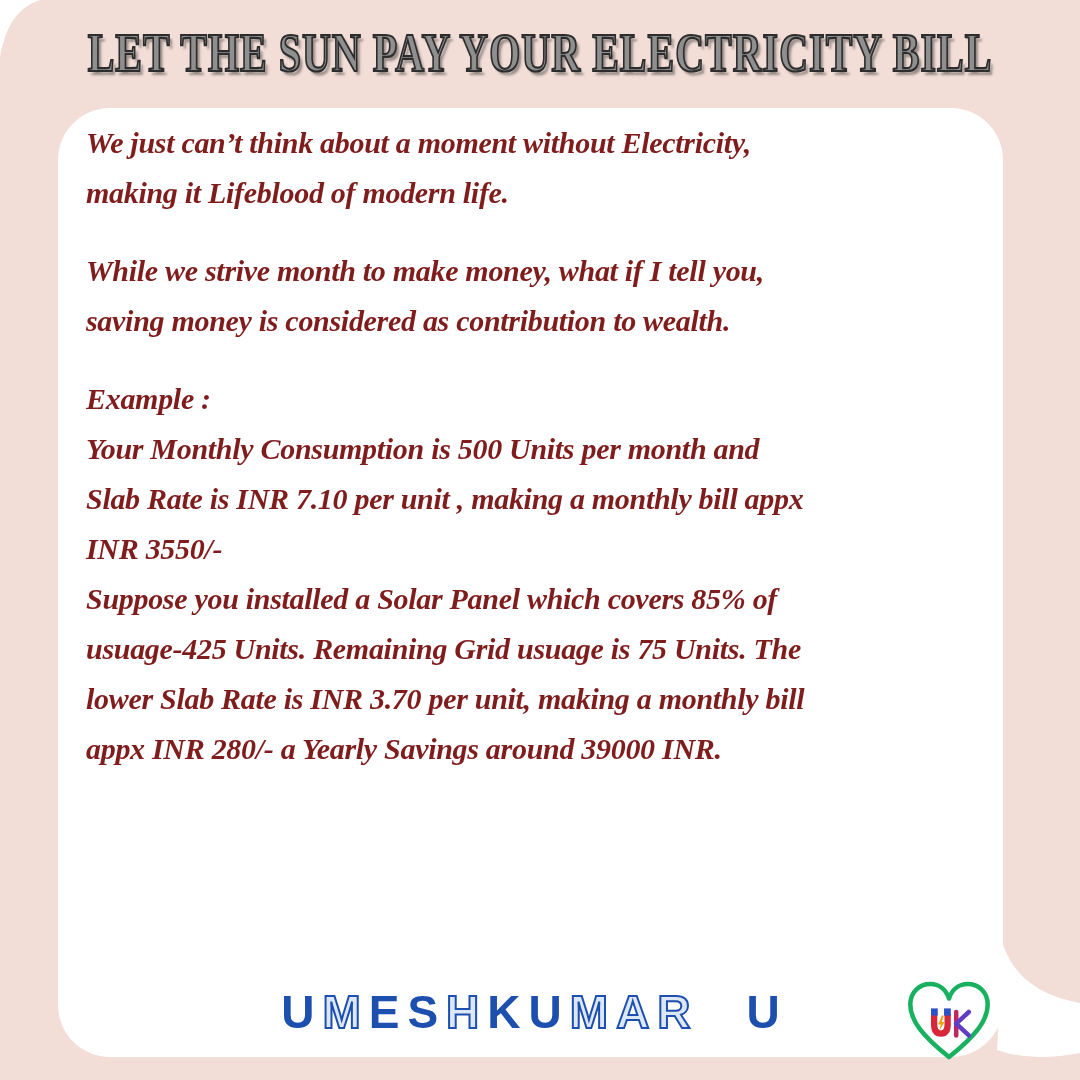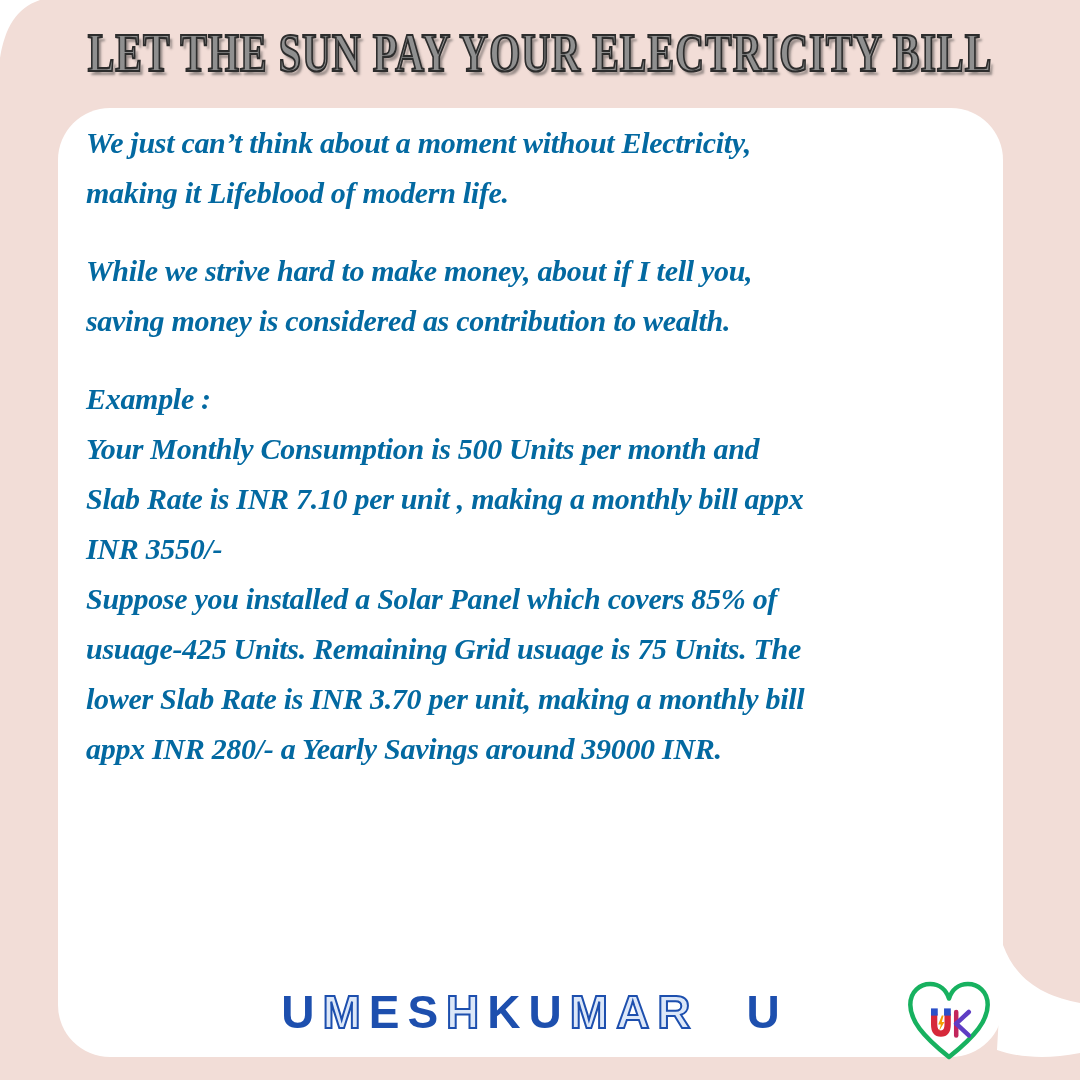--- a/index.html
+++ b/index.html
@@ -23,21 +23,21 @@
   .corner-deco{position:absolute;left:0;top:0;width:60px;height:60px;}
   .bubble-tail{position:absolute;left:975px;top:935px;width:105px;height:145px;}
   
   .card{
     position:absolute;left:58px;top:108px;width:945px;height:949px;
     background:#ffffff;border-radius:52px;
   }
   .body-text{
     position:absolute;left:86px;top:118px;width:900px;
     font-family:"Liberation Serif",serif;font-style:italic;font-weight:700;
-    font-size:30px;line-height:50px;color:#0369a1;letter-spacing:-0.3px;
+    font-size:30px;line-height:50px;color:#7f1d1d;letter-spacing:-0.3px;
   }
   .body-text p{margin:0 0 28px 0;white-space:pre-line;}
   .body-text p:last-child{margin-bottom:0;}
   
   .wordmark-row{
     position:absolute;left:58px;top:986px;width:945px;height:52px;
     display:flex;justify-content:center;align-items:center;
   }
   .wordmark{display:flex;align-items:center;}
   .lg{
@@ -61,21 +61,21 @@
 
 <svg class="bubble-tail" viewBox="0 0 105 145" aria-hidden="true">
   <path d="M28,10 C42,48 72,62 105,68 L105,118 C70,125 42,122 22,115 Z" fill="#ffffff"></path>
 </svg>
 
 <div class="card"></div>
 
 <div class="body-text">
   <p>We just can’t think about a moment without Electricity,
 making it Lifeblood of modern life.</p>
-  <p>While we strive hard to make money, about if I tell you,
+  <p>While we strive month to make money, what if I tell you,
 saving money is considered as contribution to wealth.</p>
   <p>Example :
 Your Monthly Consumption is 500 Units per month and
 Slab Rate is INR 7.10 per unit , making a monthly bill appx
 INR 3550/-
 Suppose you installed a Solar Panel which covers 85% of
 usuage-425 Units. Remaining Grid usuage is 75 Units. The
 lower Slab Rate is INR 3.70 per unit, making a monthly bill
 appx INR 280/- a Yearly Savings around 39000 INR.</p>
 </div>

